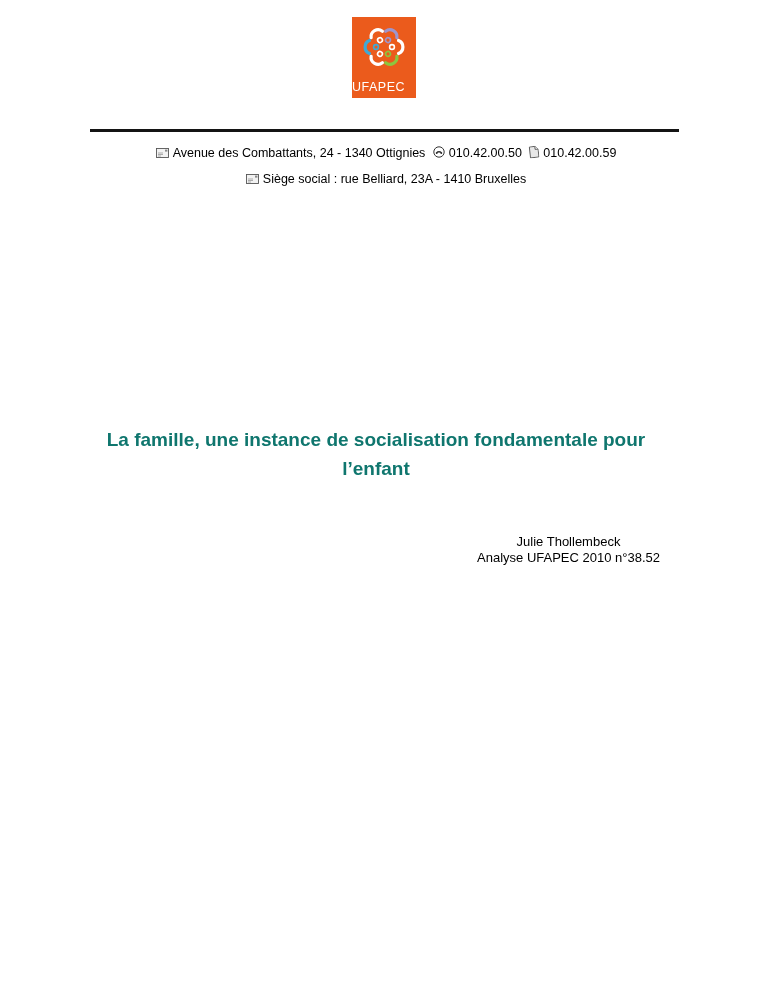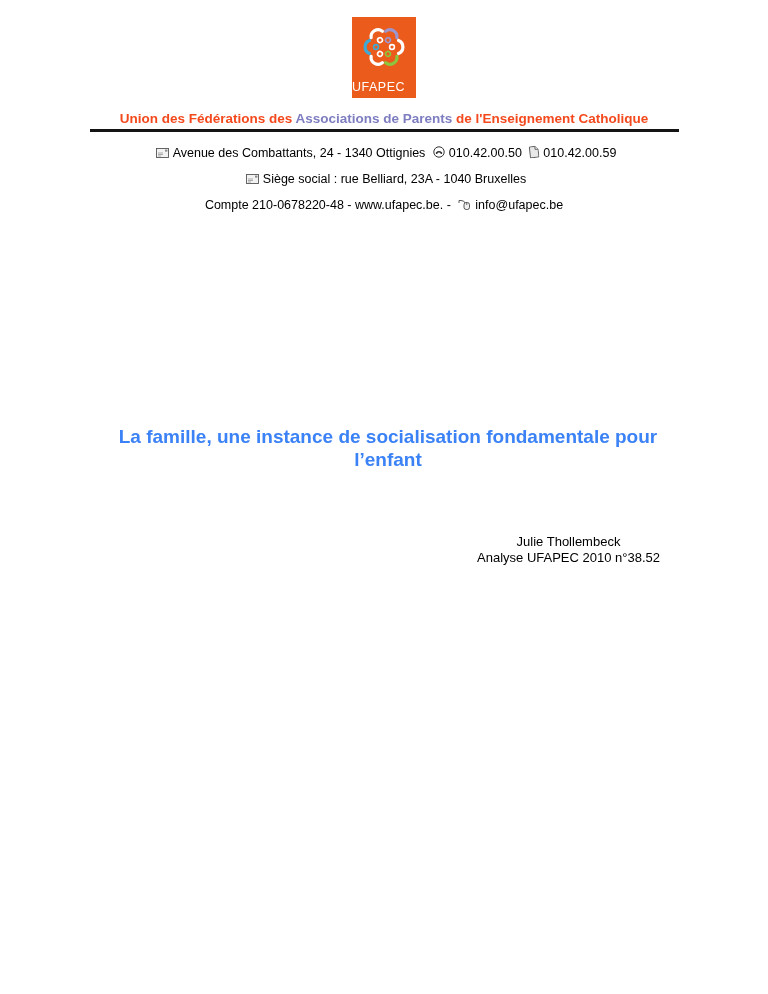--- a/index.html
+++ b/index.html
@@ -64,28 +64,28 @@
     font-size: 12.5px;
     color: #000;
   }
   .contact .c-line { height: 14px; line-height: 14px; margin-top: 12px; }
   .contact svg { vertical-align: -1px; margin: 0 4px; }
   .contact .fax-tilt { display: inline-block; transform: rotate(-6deg); }
 
   
   .doc-title {
     position: absolute;
-    left: 88px; top: 412px;
+    left: 76px; top: 412px;
     width: 600px;
     text-align: center;
     font-size: 19px;
     font-weight: bold;
-    line-height: 23px;
+    line-height: 29px;
     white-space: pre-line;
-    color: #3b82f6;
+    color: #0f766e;
   }
 
   .author-block {
     position: absolute;
     right: 108px; top: 534px;
     text-align: center;
     font-size: 13px;
     line-height: 16px;
     color: #000;
   }
@@ -120,23 +120,20 @@
         <circle cx="0" cy="5.5" r="2.4" stroke-width="1.6" stroke="#FFFFFF"></circle>
       </g>
       <g transform="translate(32,30) rotate(270) translate(0,-13.5)" fill="none" stroke-linecap="round">
         <path d="M-6.5 -1 A 7 7 0 0 1 6.5 -1" stroke-width="3.2" stroke="#3EA9D5"></path>
         <circle cx="0" cy="5.5" r="2.4" stroke-width="1.6" stroke="#3EA9D5"></circle>
       </g>
     </svg>
     <span class="logo-text">UFAPEC</span>
   </div>
 
-  <div class="org-name">
-    <span class="org-part-primary" style="color: rgb(243, 73, 29);">Union des Fédérations des </span><span class="org-part-secondary" style="color: rgb(125, 125, 192);">Associations de Parents</span><span class="org-part-primary" style="color: rgb(243, 73, 29);"> de l'Enseignement Catholique</span>
-  </div>
 
   <div class="head-rule"></div>
 
   <div class="contact">
     <div class="c-line">
       <svg width="13" height="10" viewBox="0 0 13 10">
         <rect x="0.5" y="0.5" width="12" height="9" fill="#f2f2f2" stroke="#555" stroke-width="0.9"></rect>
         <rect x="9" y="1.6" width="2.4" height="2" fill="#888"></rect>
         <line x1="2" y1="5" x2="7" y2="5" stroke="#999" stroke-width="0.8"></line>
         <line x1="2" y1="6.5" x2="7" y2="6.5" stroke="#999" stroke-width="0.8"></line>
@@ -155,29 +152,21 @@
         </svg>
       </span><span>010.42.00.59</span>
     </div>
     <div class="c-line">
       <svg width="13" height="10" viewBox="0 0 13 10">
         <rect x="0.5" y="0.5" width="12" height="9" fill="#f2f2f2" stroke="#555" stroke-width="0.9"></rect>
         <rect x="9" y="1.6" width="2.4" height="2" fill="#888"></rect>
         <line x1="2" y1="5" x2="7" y2="5" stroke="#999" stroke-width="0.8"></line>
         <line x1="2" y1="6.5" x2="7" y2="6.5" stroke="#999" stroke-width="0.8"></line>
         <line x1="2" y1="8" x2="5" y2="8" stroke="#999" stroke-width="0.8"></line>
-      </svg><span>Siège social : rue Belliard, 23A - 1040 Bruxelles</span>
-    </div>
-    <div class="c-line">
-      <span>Compte 210-0678220-48 -  www.ufapec.be. -</span>
-      <svg width="13" height="11" viewBox="0 0 13 11">
-        <path d="M1 4 V1.5 H3 Q6.2 1.5 7.2 4" fill="none" stroke="#444" stroke-width="0.9"></path>
-        <rect x="6" y="3.5" width="5.5" height="7" rx="2.2" fill="#f0f0f0" stroke="#444" stroke-width="0.9"></rect>
-        <line x1="8.75" y1="3.5" x2="8.75" y2="6" stroke="#444" stroke-width="0.8"></line>
-      </svg><span>info@ufapec.be</span>
+      </svg><span>Siège social : rue Belliard, 23A - 1410 Bruxelles</span>
     </div>
   </div>
 
   <h1 class="doc-title">La famille, une instance de socialisation fondamentale pour
 l’enfant</h1>
 
   <div class="author-block">
     <div>Julie Thollembeck</div>
     <div>Analyse UFAPEC 2010 n°38.52</div>
   </div>

